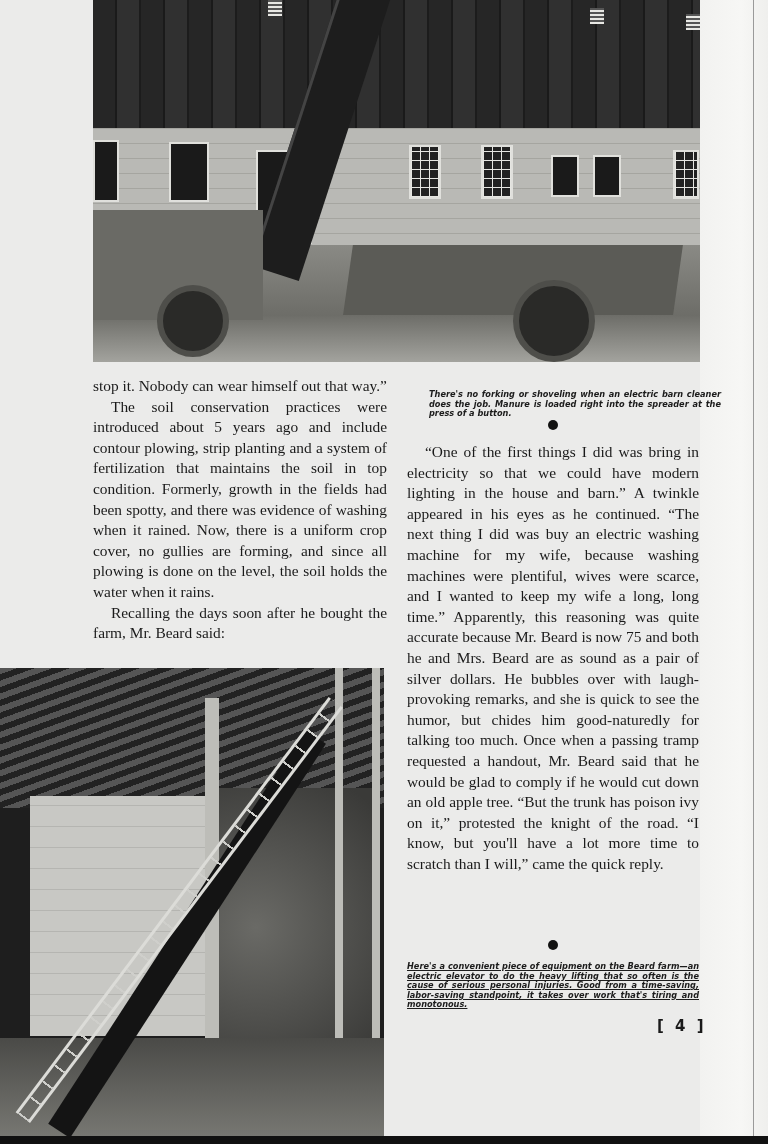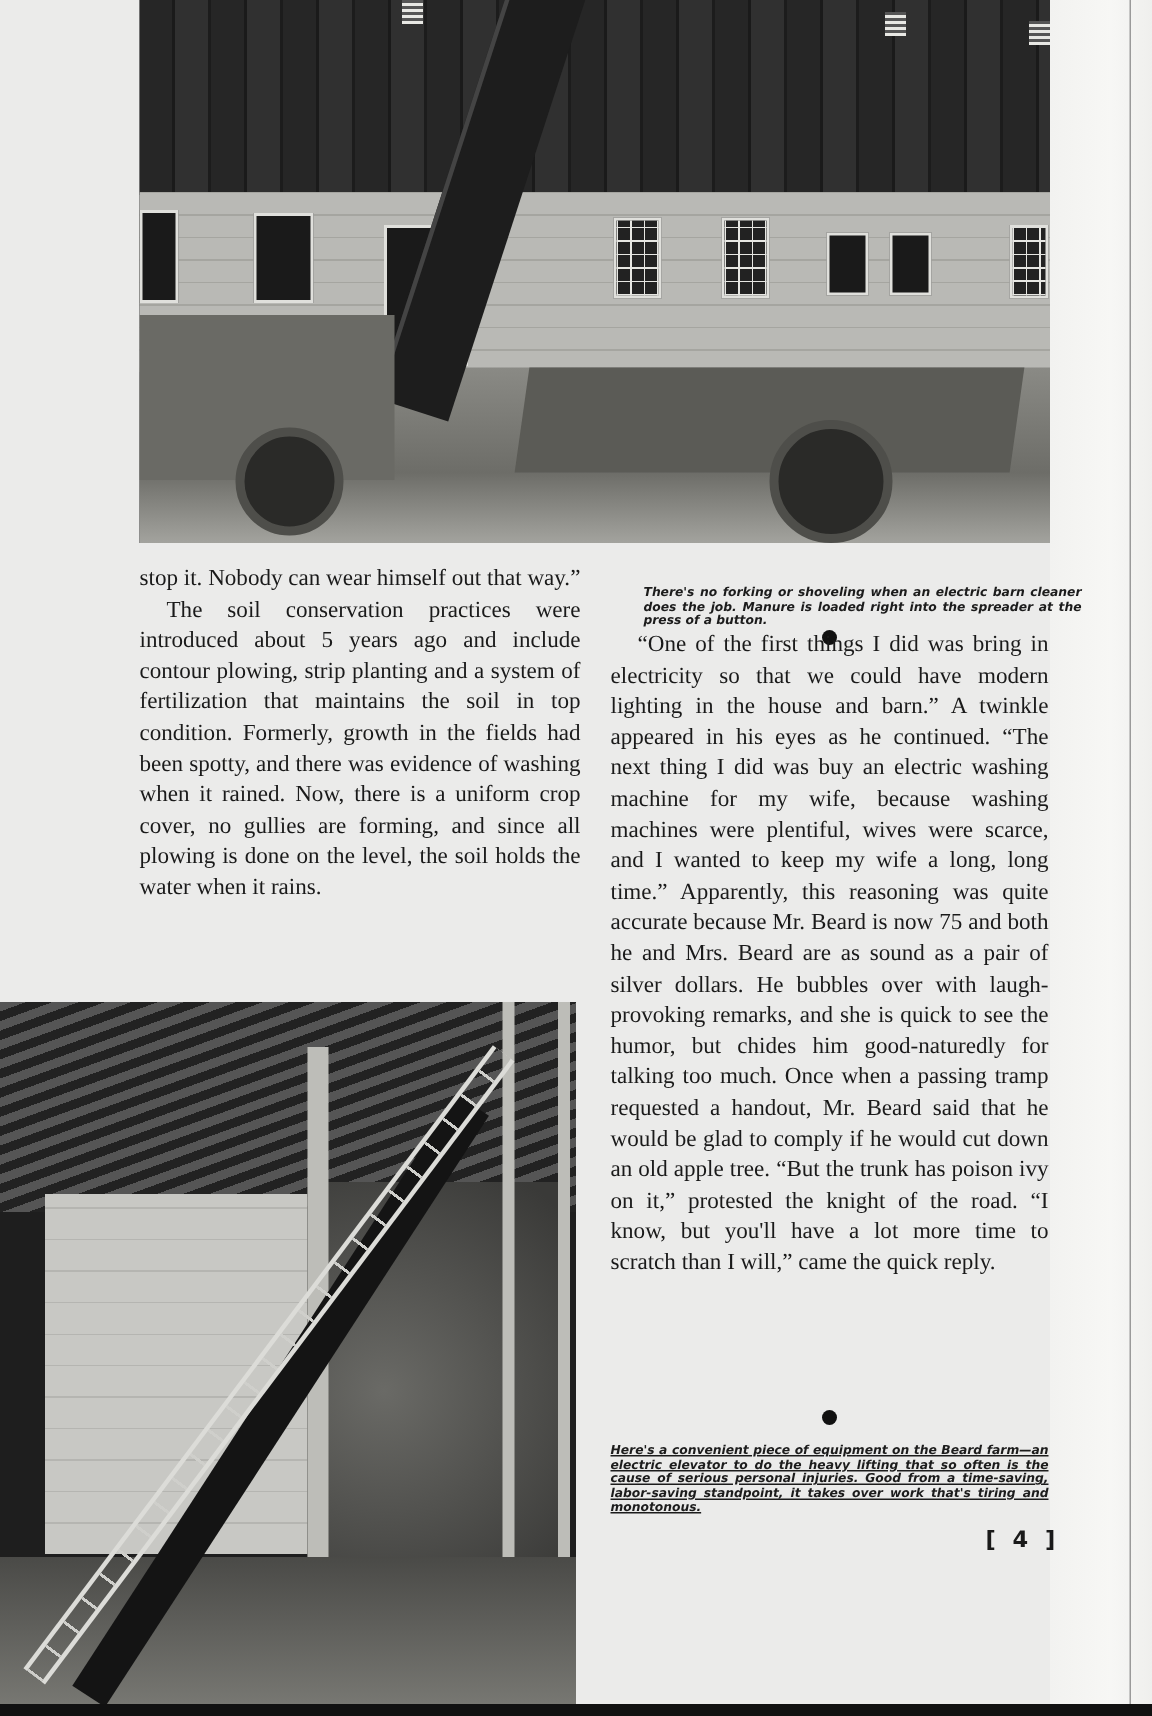--- a/index.html
+++ b/index.html
@@ -101,21 +101,21 @@
   .caption2 { left:407px; top:962px; width:292px;text-decoration:underline; }
   .bullet {
     position:absolute; width:10px; height:10px; border-radius:50%; background:#111;
   }
   .col {
     position:absolute; font-size:15.4px; line-height:20.6px; text-align:justify;
   }
   .col p { margin:0; }
   .col p.indent { text-indent:18px; }
   .col-left { left:93px; top:376px; width:294px; }
-  .col-right { left:407px; top:420px; width:292px; }
+  .col-right { left:407px; top:442px; width:292px; }
   .page-number {
     position:absolute; left:657px; top:1017px;
     font-family:"DejaVu Sans", "Liberation Sans", sans-serif; font-weight:bold;
     font-size:15px; letter-spacing:3px; color:#1a1a1a;
   }
 </style>
 </head>
 <body>
 
 <div class="right-margin"></div>
@@ -142,20 +142,21 @@
   <div class="wheel" style="left:64px;top:285px;width:60px;height:60px;"></div>
   <div class="wheel" style="left:420px;top:280px;width:70px;height:70px;"></div>
 </div>
 
 <div class="caption caption1">There's no forking or shoveling when an electric barn cleaner does the job. Manure is loaded right into the spreader at the press of a button.</div>
 <div class="bullet" style="left:548px;top:420px;"></div>
 
 <div class="col col-left">
   <p>stop it. Nobody can wear himself out that way.”</p>
   <p class="indent">The soil conservation practices were introduced about 5 years ago and include contour plowing, strip planting and a system of fertilization that maintains the soil in top condition. Formerly, growth in the fields had been spotty, and there was evidence of washing when it rained. Now, there is a uniform crop cover, no gullies are forming, and since all plowing is done on the level, the soil holds the water when it rains.</p>
+  <p class="indent">Recalling the days soon after he bought the farm, Mr. Beard said:</p>
 </div>
 
 <div class="col col-right">
   <p class="indent">“One of the first things I did was bring in electricity so that we could have modern lighting in the house and barn.” A twinkle appeared in his eyes as he continued. “The next thing I did was buy an electric washing machine for my wife, because washing machines were plentiful, wives were scarce, and I wanted to keep my wife a long, long time.” Apparently, this reasoning was quite accurate because Mr. Beard is now 75 and both he and Mrs. Beard are as sound as a pair of silver dollars. He bubbles over with laugh-provoking remarks, and she is quick to see the humor, but chides him good-naturedly for talking too much. Once when a passing tramp requested a handout, Mr. Beard said that he would be glad to comply if he would cut down an old apple tree. “But the trunk has poison ivy on it,” protested the knight of the road. “I know, but you'll have a lot more time to scratch than I will,” came the quick reply.</p>
 </div>
 
 <div class="bullet" style="left:548px;top:940px;"></div>
 
 <div class="caption caption2">Here's a convenient piece of equipment on the Beard farm—an electric elevator to do the heavy lifting that so often is the cause of serious personal injuries. Good from a time-saving, labor-saving standpoint, it takes over work that's tiring and monotonous.</div>
 

